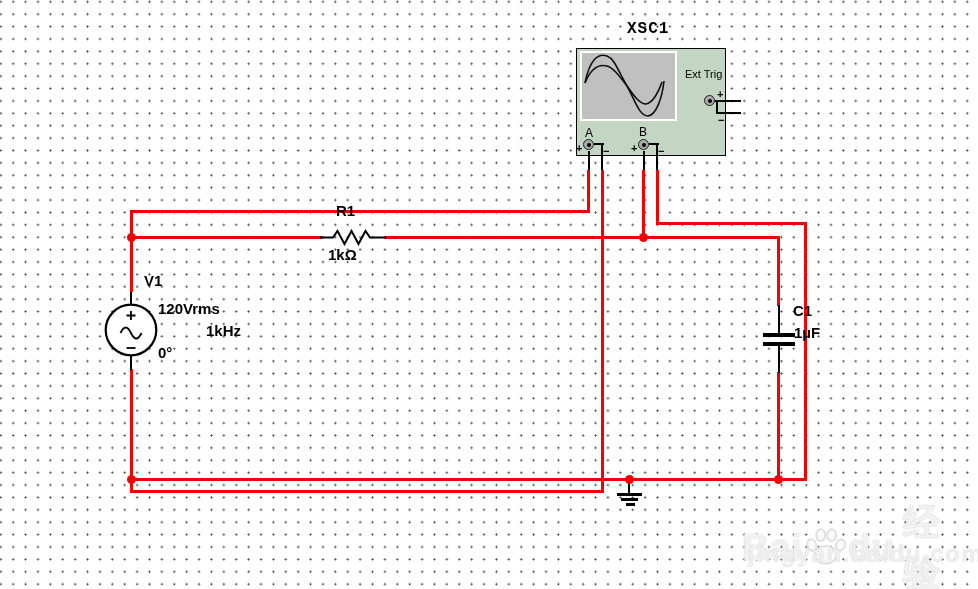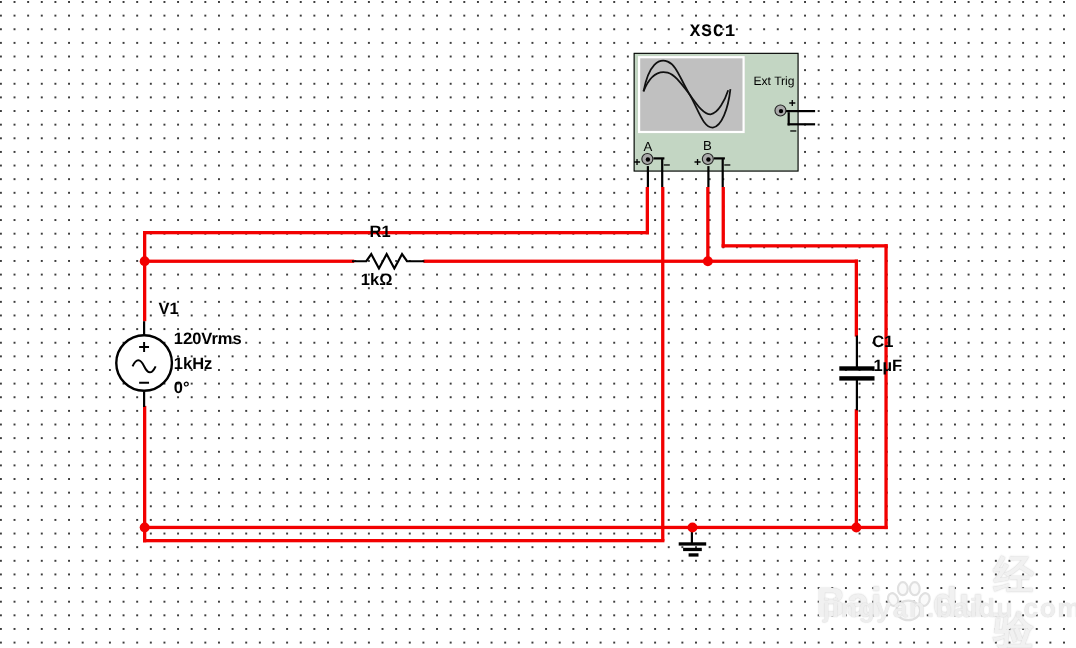--- a/index.html
+++ b/index.html
@@ -113,21 +113,21 @@
   <div class="bk bkv" style="left:130px;top:292px;height:13px;"></div>
   <div class="bk bkv" style="left:130px;top:356px;height:14px;"></div>
   <svg style="position:absolute;left:104px;top:303px;" width="54" height="54" viewBox="0 0 54 54">
     <circle cx="27" cy="27" r="25.3" fill="#fff" stroke="#000" stroke-width="2.2"></circle>
     <path d="M27 8 V17 M22.5 12.5 H31.5" stroke="#000" stroke-width="1.8" fill="none"></path>
     <path d="M16.5 30 Q21.7 19 27 30 T37.5 30" stroke="#000" stroke-width="1.8" fill="none"></path>
     <path d="M22.5 45 H31.5" stroke="#000" stroke-width="1.8" fill="none"></path>
   </svg>
   <div class="lbl" style="left:144px;top:272px;">V1</div>
   <div class="lbl" style="left:158px;top:300px;">120Vrms</div>
-  <div class="lbl" style="left:158px;top:322px;">1kHz</div>
+  <div class="lbl" style="left:158px;top:322px;padding-left:48px;">1kHz</div>
   <div class="lbl" style="left:158px;top:344px;">0°</div>
 
   <svg style="position:absolute;left:320px;top:229px;" width="66" height="17" viewBox="0 0 66 17">
     <path d="M0 8.5 H13 L17.5 2 L24.5 15 L31.5 2 L38.5 15 L45.5 2 L50 8.5 H66" fill="none" stroke="#000" stroke-width="2"></path>
   </svg>
   <div class="lbl" style="left:336px;top:202px;">R1</div>
   <div class="lbl" style="left:328px;top:246px;">1kΩ</div>
 
   <div class="bk bkv" style="left:778px;top:305px;height:29px;"></div>
   <div class="bk bkv" style="left:778px;top:345px;height:28px;"></div>

